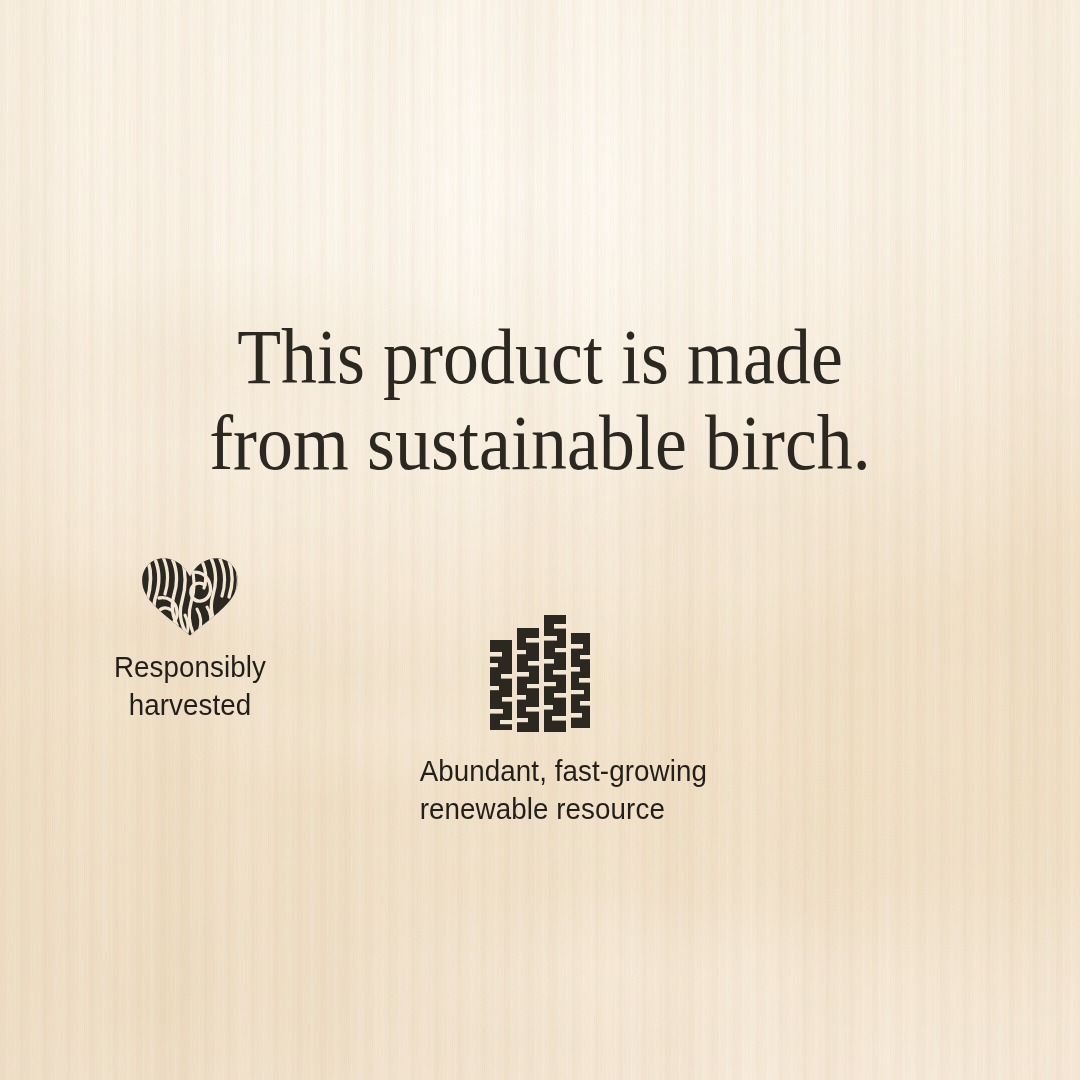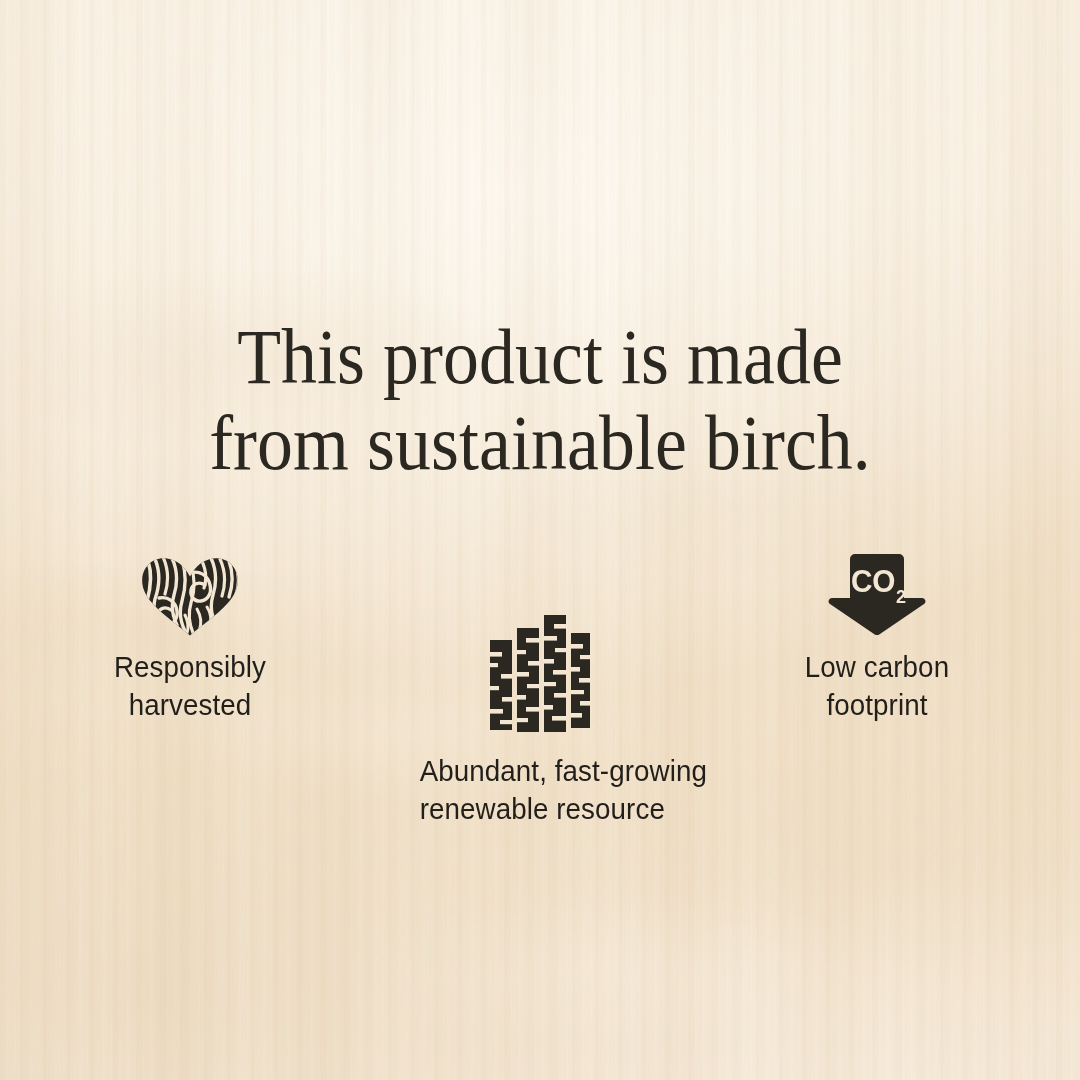--- a/index.html
+++ b/index.html
@@ -285,31 +285,16 @@
               </g>
             </g>
           </svg>
         </div>
         <div class="feature-label">
           <span class="lbl-line">Responsibly</span>
           <span class="lbl-line">harvested</span>
         </div>
       </div>
 
-      <div class="feature feature-c">
-        <div class="feature-icon">
-          <svg width="98" height="82" viewBox="0 0 98 82" aria-hidden="true">
-            <path d="M27,0 H71 A5,5 0 0 1 76,5 V44 H94 A3.4,3.4 0 0 1 96.4,49.8
-                     L51.6,80.2 A4.6,4.6 0 0 1 46.4,80.2 L1.6,49.8
-                     A3.4,3.4 0 0 1 4,44 H22 V5 A5,5 0 0 1 27,0 Z" fill="#2b2721"></path>
-            <text x="24" y="38" font-family="'Liberation Sans', sans-serif" font-size="31" font-weight="700" letter-spacing="-0.4" transform="scale(0.96,1)" fill="#f3e6d2">CO</text>
-            <text x="68" y="49" font-family="'Liberation Sans', sans-serif" font-size="18" font-weight="700" fill="#f3e6d2">2</text>
-          </svg>
-        </div>
-        <div class="feature-label">
-          <span class="lbl-line">Low carbon</span>
-          <span class="lbl-line">footprint</span>
-        </div>
-      </div>
 
     </div>
   </div>
 </div>
 
 </body></html>

